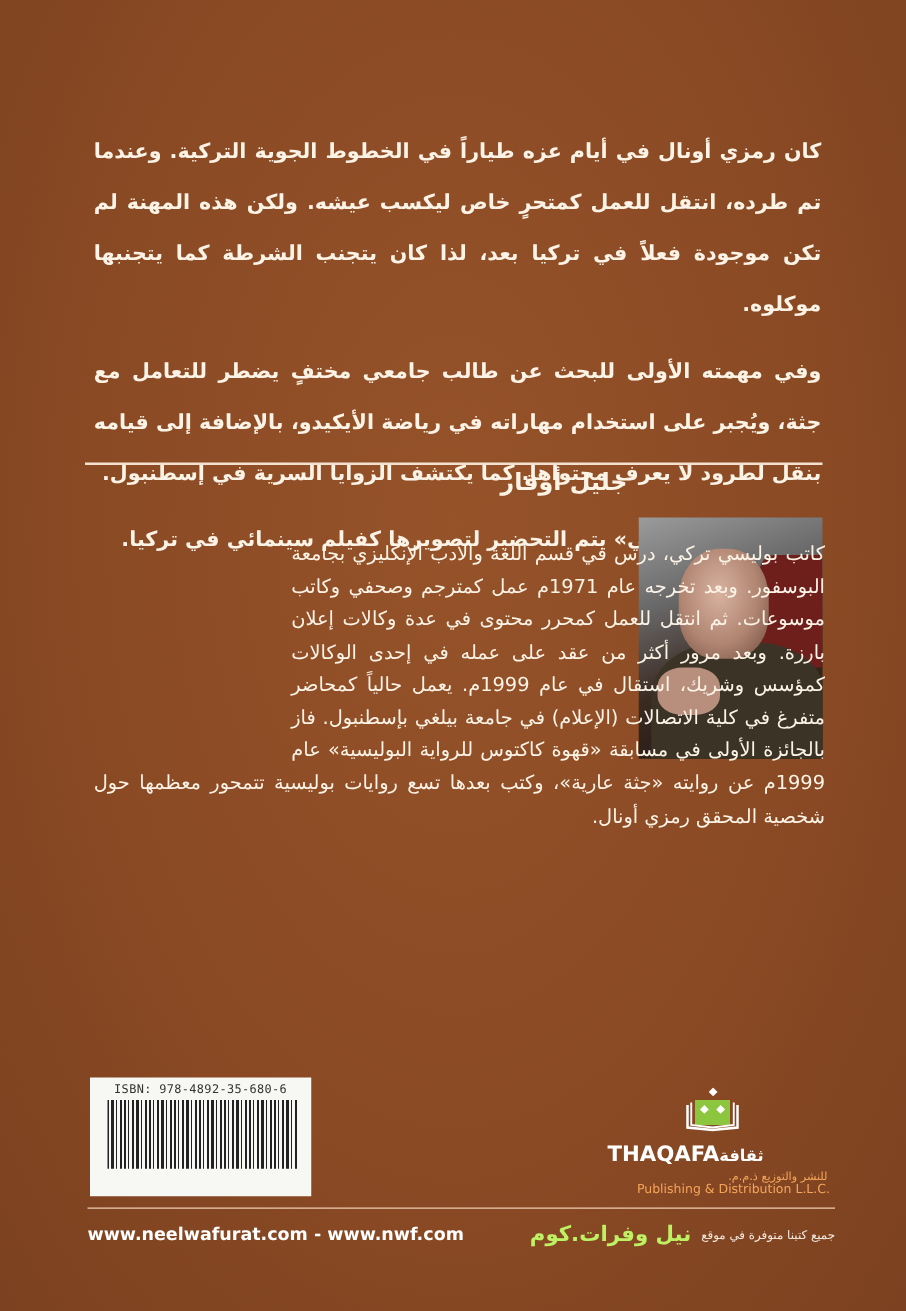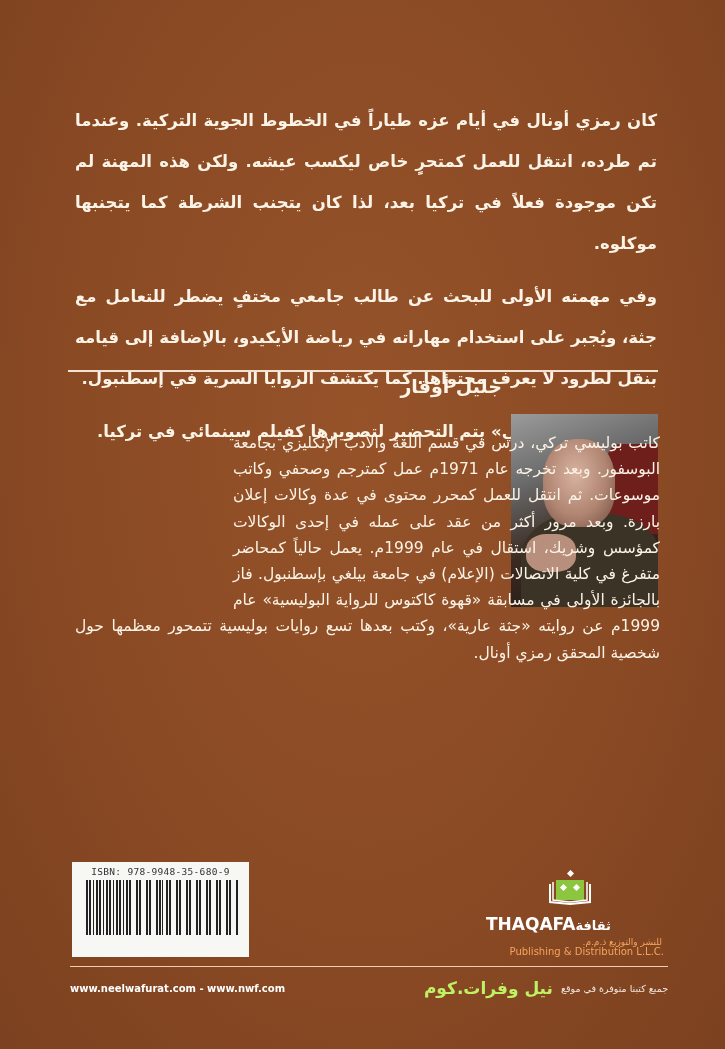--- a/index.html
+++ b/index.html
@@ -96,21 +96,21 @@
       font-size: 10px; color: #f5a55b; white-space: nowrap;
     }
     .bottom-rule {
       position: absolute; left: 70px; top: 966px; width: 598px; height: 1px;
       background: #f0cdb3;
     }
     .footer {
       position: absolute; left: 70px; top: 977px; width: 598px; height: 22px;
       display: flex; align-items: center; justify-content: space-between;
     }
-    .footer .urls { font-size: 10px; font-weight: bold; color: #ffffff; }
+    .footer .urls { font-size: 14px; font-weight: bold; color: #ffffff; }
     .footer .right { display: flex; align-items: center; direction: rtl; gap: 8px; }
     .footer .avail { font-size: 9.5px; color: #f4e9df; }
     .footer .brand { font-size: 17px; font-weight: bold; color: #bef264; }
   </style>
 </head>
 <body>
 
 <div class="blurb">
   <p>كان رمزي أونال في أيام عزه طياراً في الخطوط الجوية التركية. وعندما تم طرده، انتقل للعمل كمتحرٍ خاص ليكسب عيشه. ولكن هذه المهنة لم تكن موجودة فعلاً في تركيا بعد، لذا كان يتجنب الشرطة كما يتجنبها موكلوه.</p>
   <p>وفي مهمته الأولى للبحث عن طالب جامعي مختفٍ يضطر للتعامل مع جثة، ويُجبر على استخدام مهاراته في رياضة الأيكيدو، بالإضافة إلى قيامه بنقل لطرود لا يعرف محتواها. كما يكتشف الزوايا السرية في إسطنبول.</p>
@@ -127,21 +127,21 @@
   <div class="head"></div>
   <div class="hands"></div>
 </div>
 
 <div class="bio">
   <div class="bio-spacer"></div>
   <span>كاتب بوليسي تركي، درس في قسم اللغة والأدب الإنكليزي بجامعة البوسفور. وبعد تخرجه عام 1971م عمل كمترجم وصحفي وكاتب موسوعات. ثم انتقل للعمل كمحرر محتوى في عدة وكالات إعلان بارزة. وبعد مرور أكثر من عقد على عمله في إحدى الوكالات كمؤسس وشريك، استقال في عام 1999م. يعمل حالياً كمحاضر متفرغ في كلية الاتصالات (الإعلام) في جامعة بيلغي بإسطنبول. فاز بالجائزة الأولى في مسابقة «قهوة كاكتوس للرواية البوليسية» عام 1999م عن روايته «جثة عارية»، وكتب بعدها تسع روايات بوليسية تتمحور معظمها حول شخصية المحقق رمزي أونال.</span>
 </div>
 
 <div class="barcode-box">
-  <div class="isbn-text">ISBN: 978-9948-35-680-9</div>
+  <div class="isbn-text">ISBN: 978-4892-35-680-6</div>
   <div class="bars"></div>
 </div>
 
 <div class="publisher">
   <svg class="pub-icon" viewBox="0 0 48 36">
     <rect x="10" y="10" width="28" height="20" fill="#8cc63f"></rect>
     <path d="M4 14 L4 32 L24 34 L44 32 L44 14" fill="none" stroke="#ffffff" stroke-width="2"></path>
     <path d="M7 12 L7 30 L24 32 L41 30 L41 12" fill="none" stroke="#ffffff" stroke-width="1.5"></path>
     <rect x="22" y="1" width="5" height="5" transform="rotate(45 24.5 3.5)" fill="#ffffff"></rect>
     <rect x="15" y="15" width="5" height="5" transform="rotate(45 17.5 17.5)" fill="#ffffff"></rect>

